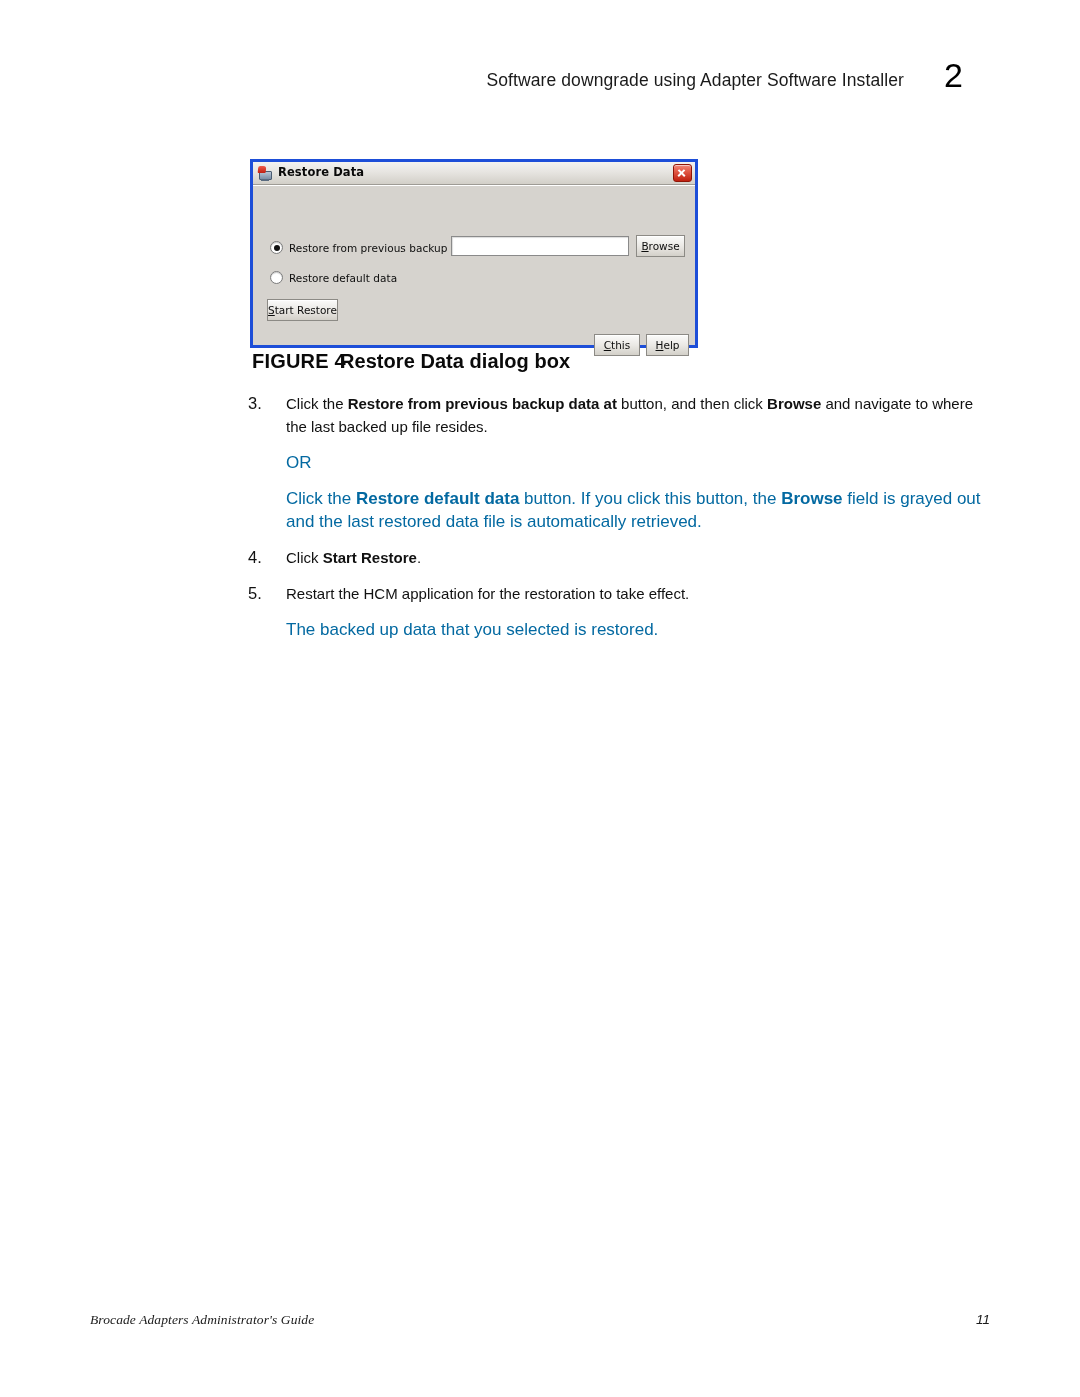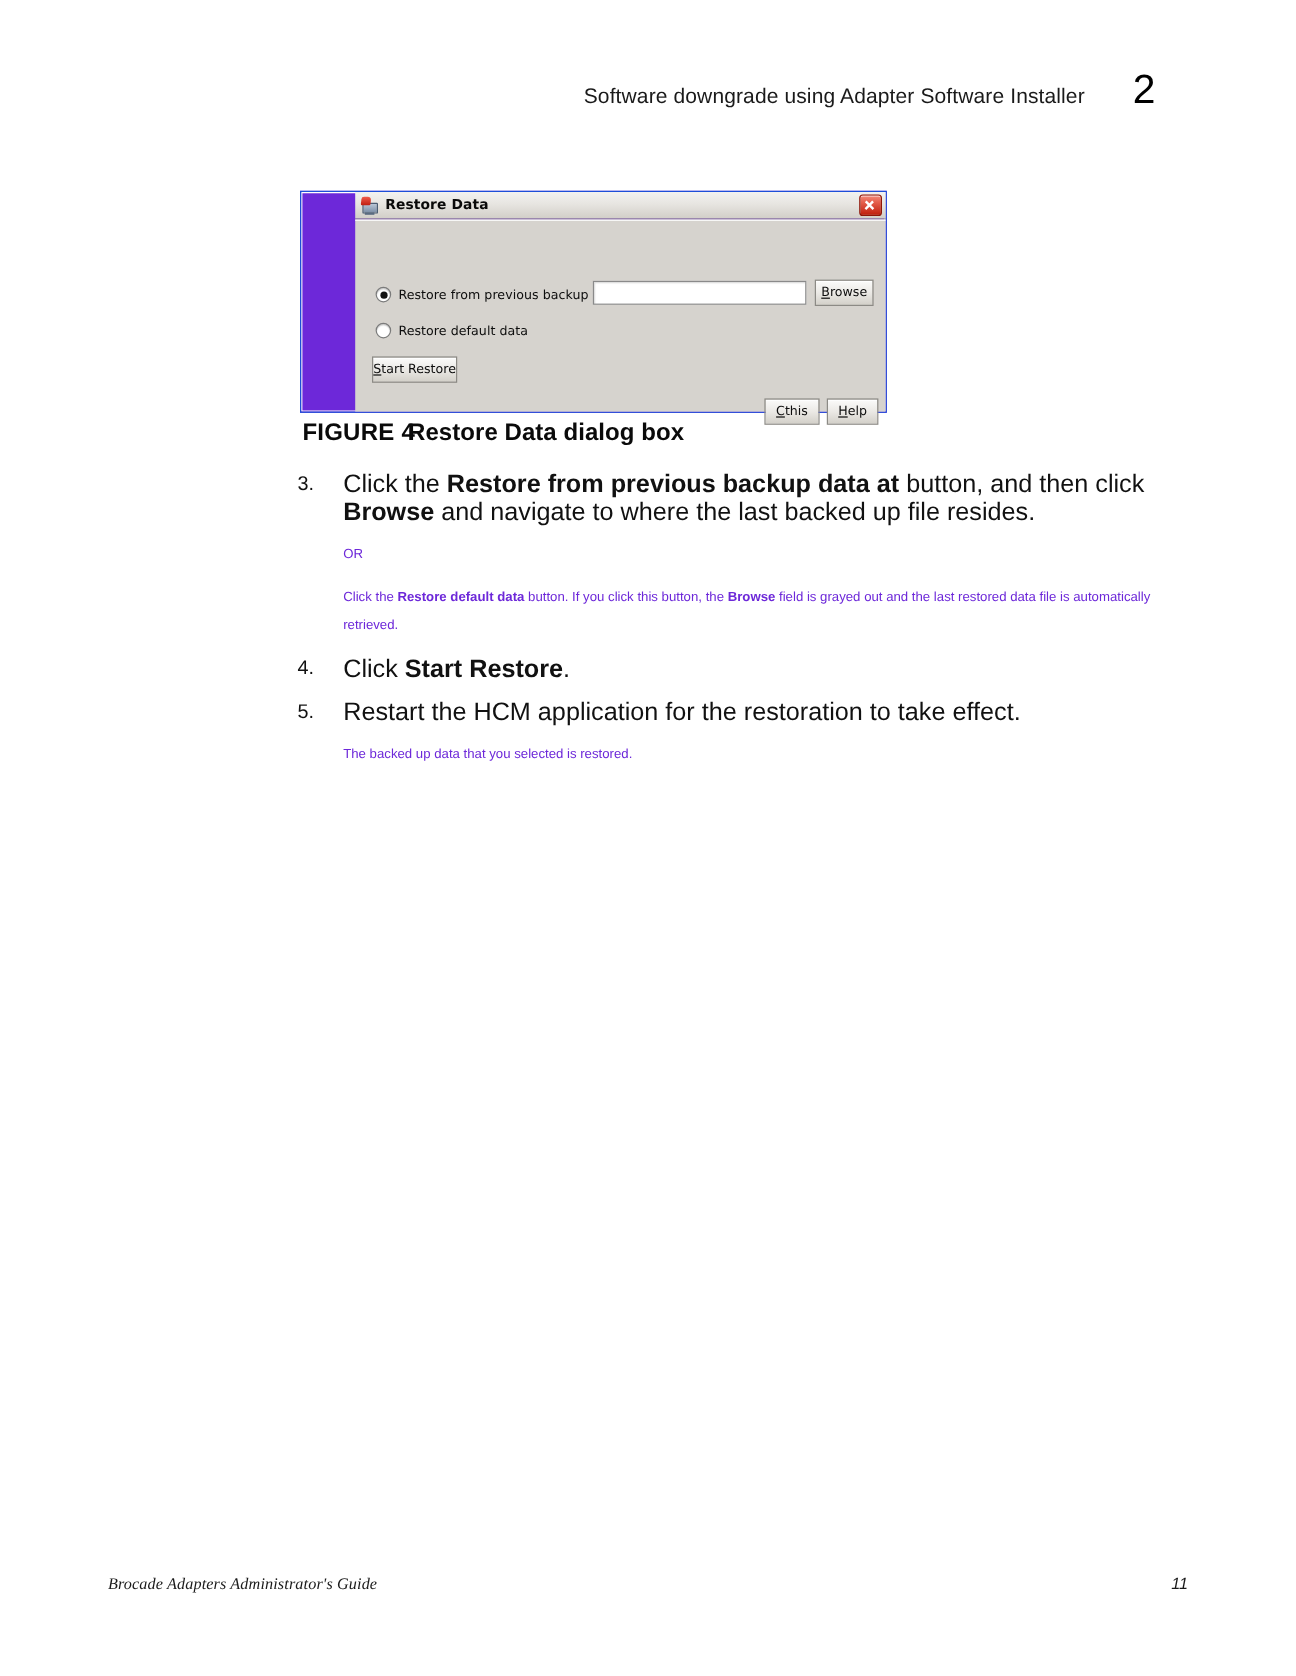--- a/index.html
+++ b/index.html
@@ -44,26 +44,25 @@
   }
 
   
   .figure-wrap {
     position: absolute;
     left: 250px;
     top: 159px;
   }
   .dialog {
     width: 442px;
-    background: #6d28d9;
-    border: 1px solid #1d4ed8;
+    background: #701a75;
+    border: 3px solid #1d4ed8;
     box-shadow: 0 0 0 1px #ffffff inset;
     position: relative;
     font-family: "DejaVu Sans", sans-serif;
-    padding-left: 45px;
   }
   .dialog-titlebar {
     height: 22px;
     background: linear-gradient(to bottom, #f3f2f0 0%, #e7e5e1 45%, #d2cfc8 100%);
     border-bottom: 1px solid #9e9b95;
     display: flex;
     align-items: center;
     padding: 0 2px 0 5px;
     position: relative;
   }
@@ -269,30 +268,30 @@
   }
   .step-num {
     width: 38px;
     flex: 0 0 auto;
     font-size: 16.5px;
     line-height: 23px;
     color: #111;
   }
   .step-body {
     flex: 1 1 auto;
-    font-size: 21px;
+    font-size: 15px;
     line-height: 23px;
     color: #111;
   }
   .step-body b { font-weight: bold; }
   .cont {
     margin-left: 38px;
-    font-size: 11px;
+    font-size: 17px;
     line-height: 23px;
-    color: #6d28d9;
+    color: #0369a1;
     margin-bottom: 13px;
   }
 
   
   .page-footer {
     position: absolute;
     left: 90px;
     top: 1312px;
     width: 900px;
     font-style: italic;

